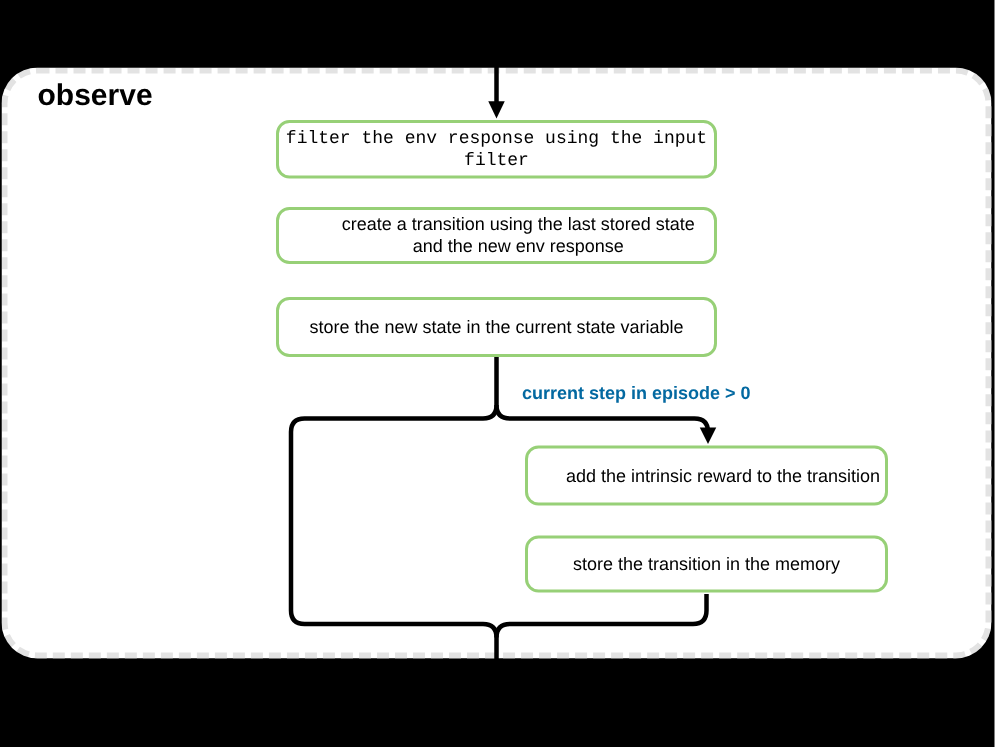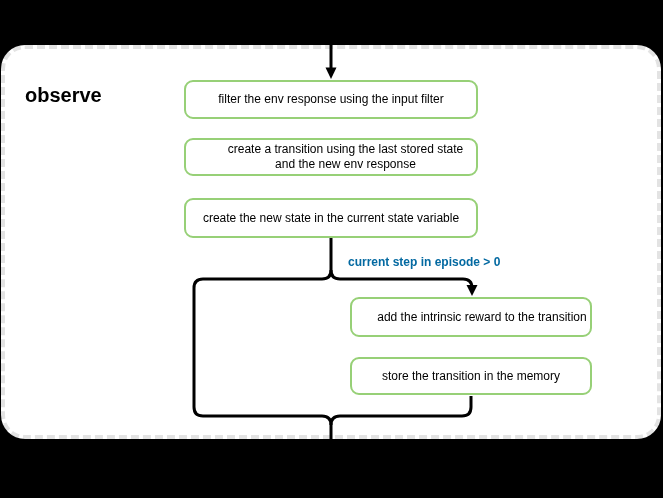--- a/index.html
+++ b/index.html
@@ -15,21 +15,21 @@
     left:1px;top:45px;
     width:660px;height:394px;
     box-sizing:border-box;
     background:#ffffff;
     border:4px dashed #e3e3e3;
     border-radius:24px;
     z-index:1;
   }
   .group-title{
     position:absolute;
-    left:25px;top:84px;
+    left:25px;top:53px;
     font-size:20px;
     font-weight:bold;
     color:#000000;
     z-index:10;
   }
   svg.connectors{
     position:absolute;
     left:0;top:0;
     z-index:5;
     pointer-events:none;
@@ -53,21 +53,21 @@
     display:flex;
     align-items:center;
     justify-content:center;
     text-align:center;
     font-size:12px;
     line-height:15px;
     color:#000000;
     padding:0 2px;
     z-index:10;
   }
-  .node-1{left:184px;top:80px;width:294px;height:39px;}
+  .node-1{left:184px;top:80px;width:294px;height:39px;font-family:Liberation Mono, monospace;}
   .node-2{left:184px;top:138px;width:294px;height:38px;padding-left:31px;}
   .node-3{left:184px;top:198px;width:294px;height:40px;}
   .node-4{left:350px;top:297px;width:242px;height:40px;padding-left:24px;}
   .node-5{left:350px;top:357px;width:242px;height:38px;}
   .branch-label{
     position:absolute;
     left:348px;top:255px;
     font-size:12px;
     font-weight:bold;
     color:#0369a1;
@@ -103,21 +103,21 @@
   </g>
 </svg>
 
 <div class="node node-1">
   <span>filter the env response using the input filter</span>
 </div>
 <div class="node node-2">
   <span>create a transition using the last stored state and the new env response</span>
 </div>
 <div class="node node-3">
-  <span>create the new state in the current state variable</span>
+  <span>store the new state in the current state variable</span>
 </div>
 <div class="node node-4">
   <span>add the intrinsic reward to the transition</span>
 </div>
 <div class="node node-5">
   <span>store the transition in the memory</span>
 </div>
 
 <div class="branch-label">current step in episode &gt; 0</div>
 

